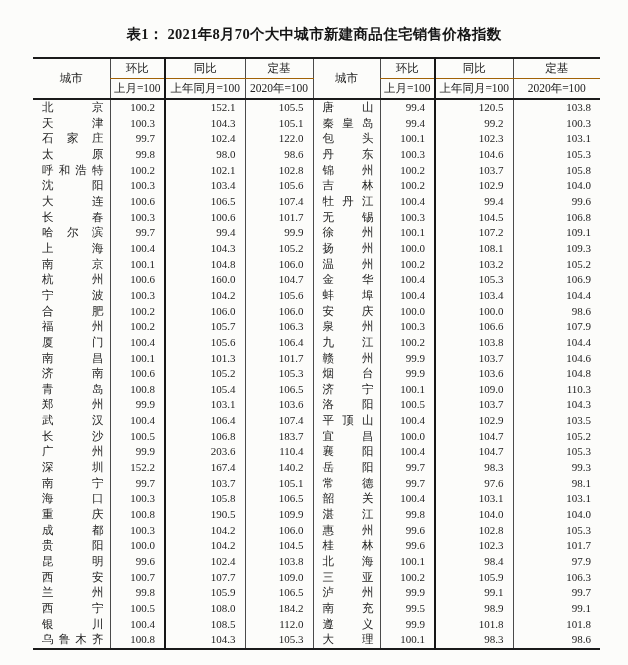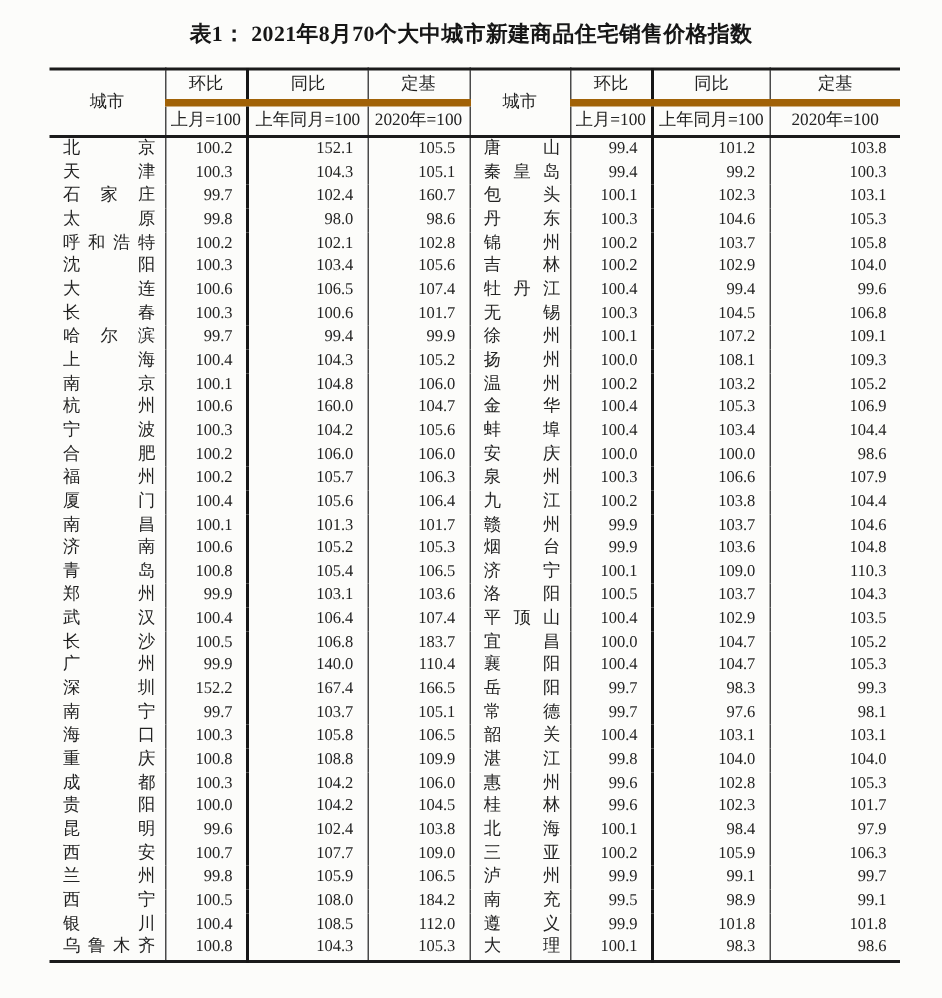--- a/index.html
+++ b/index.html
@@ -6,21 +6,21 @@
   body {
     width:628px; height:665px;
     background:#fcfcfa;
     font-family:"Liberation Serif","DejaVu Serif",serif;
     color:#1c1c1c;
     overflow:hidden;
   }
   .page { position:relative; width:628px; height:665px; }
 
   .title {
-    margin:0; padding-top:13px;
+    margin:12px; padding-top:13px;
     text-align:center;
     font-size:14.5px; font-weight:bold;
     letter-spacing:0.3px;
     color:#161616;
   }
 
   table.idx {
     border-collapse:collapse;
     table-layout:fixed;
     width:567px;
@@ -31,21 +31,21 @@
   thead { border-bottom:2px solid #1b1b1b; }
   thead th {
     font-weight:normal;
     font-size:11.5px;
     text-align:center;
     padding:0;
     height:19px;
     line-height:19px;
     color:#222;
   }
-  thead tr.grp th.topcell { border-bottom:5px solid #a16207; }
+  thead tr.grp th.topcell { border-bottom:1px solid #a16207; }
 
   
   .bl  { border-left:1px solid #4a4a4a; }
   .blk { border-left:2px solid #161616; }
 
   tbody td {
     padding:0;
     height:15.66px;
     line-height:15.66px;
     font-size:11px;
@@ -109,21 +109,21 @@
           <td class="num bl">100.2</td>
           <td class="num blk">152.1</td>
           <td class="num bl">105.5</td>
           <td class="city bl">
             <span class="jchars">
               <span>唐</span>
               <span>山</span>
             </span>
           </td>
           <td class="num bl">99.4</td>
-          <td class="num blk">101.2</td>
+          <td class="num blk">120.5</td>
           <td class="num bl">103.8</td>
         </tr>
         <tr>
           <td class="city">
             <span class="jchars">
               <span>天</span>
               <span>津</span>
             </span>
           </td>
           <td class="num bl">100.3</td>
@@ -143,21 +143,21 @@
         <tr>
           <td class="city">
             <span class="jchars">
               <span>石</span>
               <span>家</span>
               <span>庄</span>
             </span>
           </td>
           <td class="num bl">99.7</td>
           <td class="num blk">102.4</td>
-          <td class="num bl">160.7</td>
+          <td class="num bl">122.0</td>
           <td class="city bl">
             <span class="jchars">
               <span>包</span>
               <span>头</span>
             </span>
           </td>
           <td class="num bl">100.1</td>
           <td class="num blk">102.3</td>
           <td class="num bl">103.1</td>
         </tr>
@@ -547,42 +547,42 @@
           <td class="num bl">105.2</td>
         </tr>
         <tr>
           <td class="city">
             <span class="jchars">
               <span>广</span>
               <span>州</span>
             </span>
           </td>
           <td class="num bl">99.9</td>
-          <td class="num blk">140.0</td>
+          <td class="num blk">203.6</td>
           <td class="num bl">110.4</td>
           <td class="city bl">
             <span class="jchars">
               <span>襄</span>
               <span>阳</span>
             </span>
           </td>
           <td class="num bl">100.4</td>
           <td class="num blk">104.7</td>
           <td class="num bl">105.3</td>
         </tr>
         <tr>
           <td class="city">
             <span class="jchars">
               <span>深</span>
               <span>圳</span>
             </span>
           </td>
           <td class="num bl">152.2</td>
           <td class="num blk">167.4</td>
-          <td class="num bl">166.5</td>
+          <td class="num bl">140.2</td>
           <td class="city bl">
             <span class="jchars">
               <span>岳</span>
               <span>阳</span>
             </span>
           </td>
           <td class="num bl">99.7</td>
           <td class="num blk">98.3</td>
           <td class="num bl">99.3</td>
         </tr>
@@ -627,21 +627,21 @@
           <td class="num bl">103.1</td>
         </tr>
         <tr>
           <td class="city">
             <span class="jchars">
               <span>重</span>
               <span>庆</span>
             </span>
           </td>
           <td class="num bl">100.8</td>
-          <td class="num blk">108.8</td>
+          <td class="num blk">190.5</td>
           <td class="num bl">109.9</td>
           <td class="city bl">
             <span class="jchars">
               <span>湛</span>
               <span>江</span>
             </span>
           </td>
           <td class="num bl">99.8</td>
           <td class="num blk">104.0</td>
           <td class="num bl">104.0</td>

